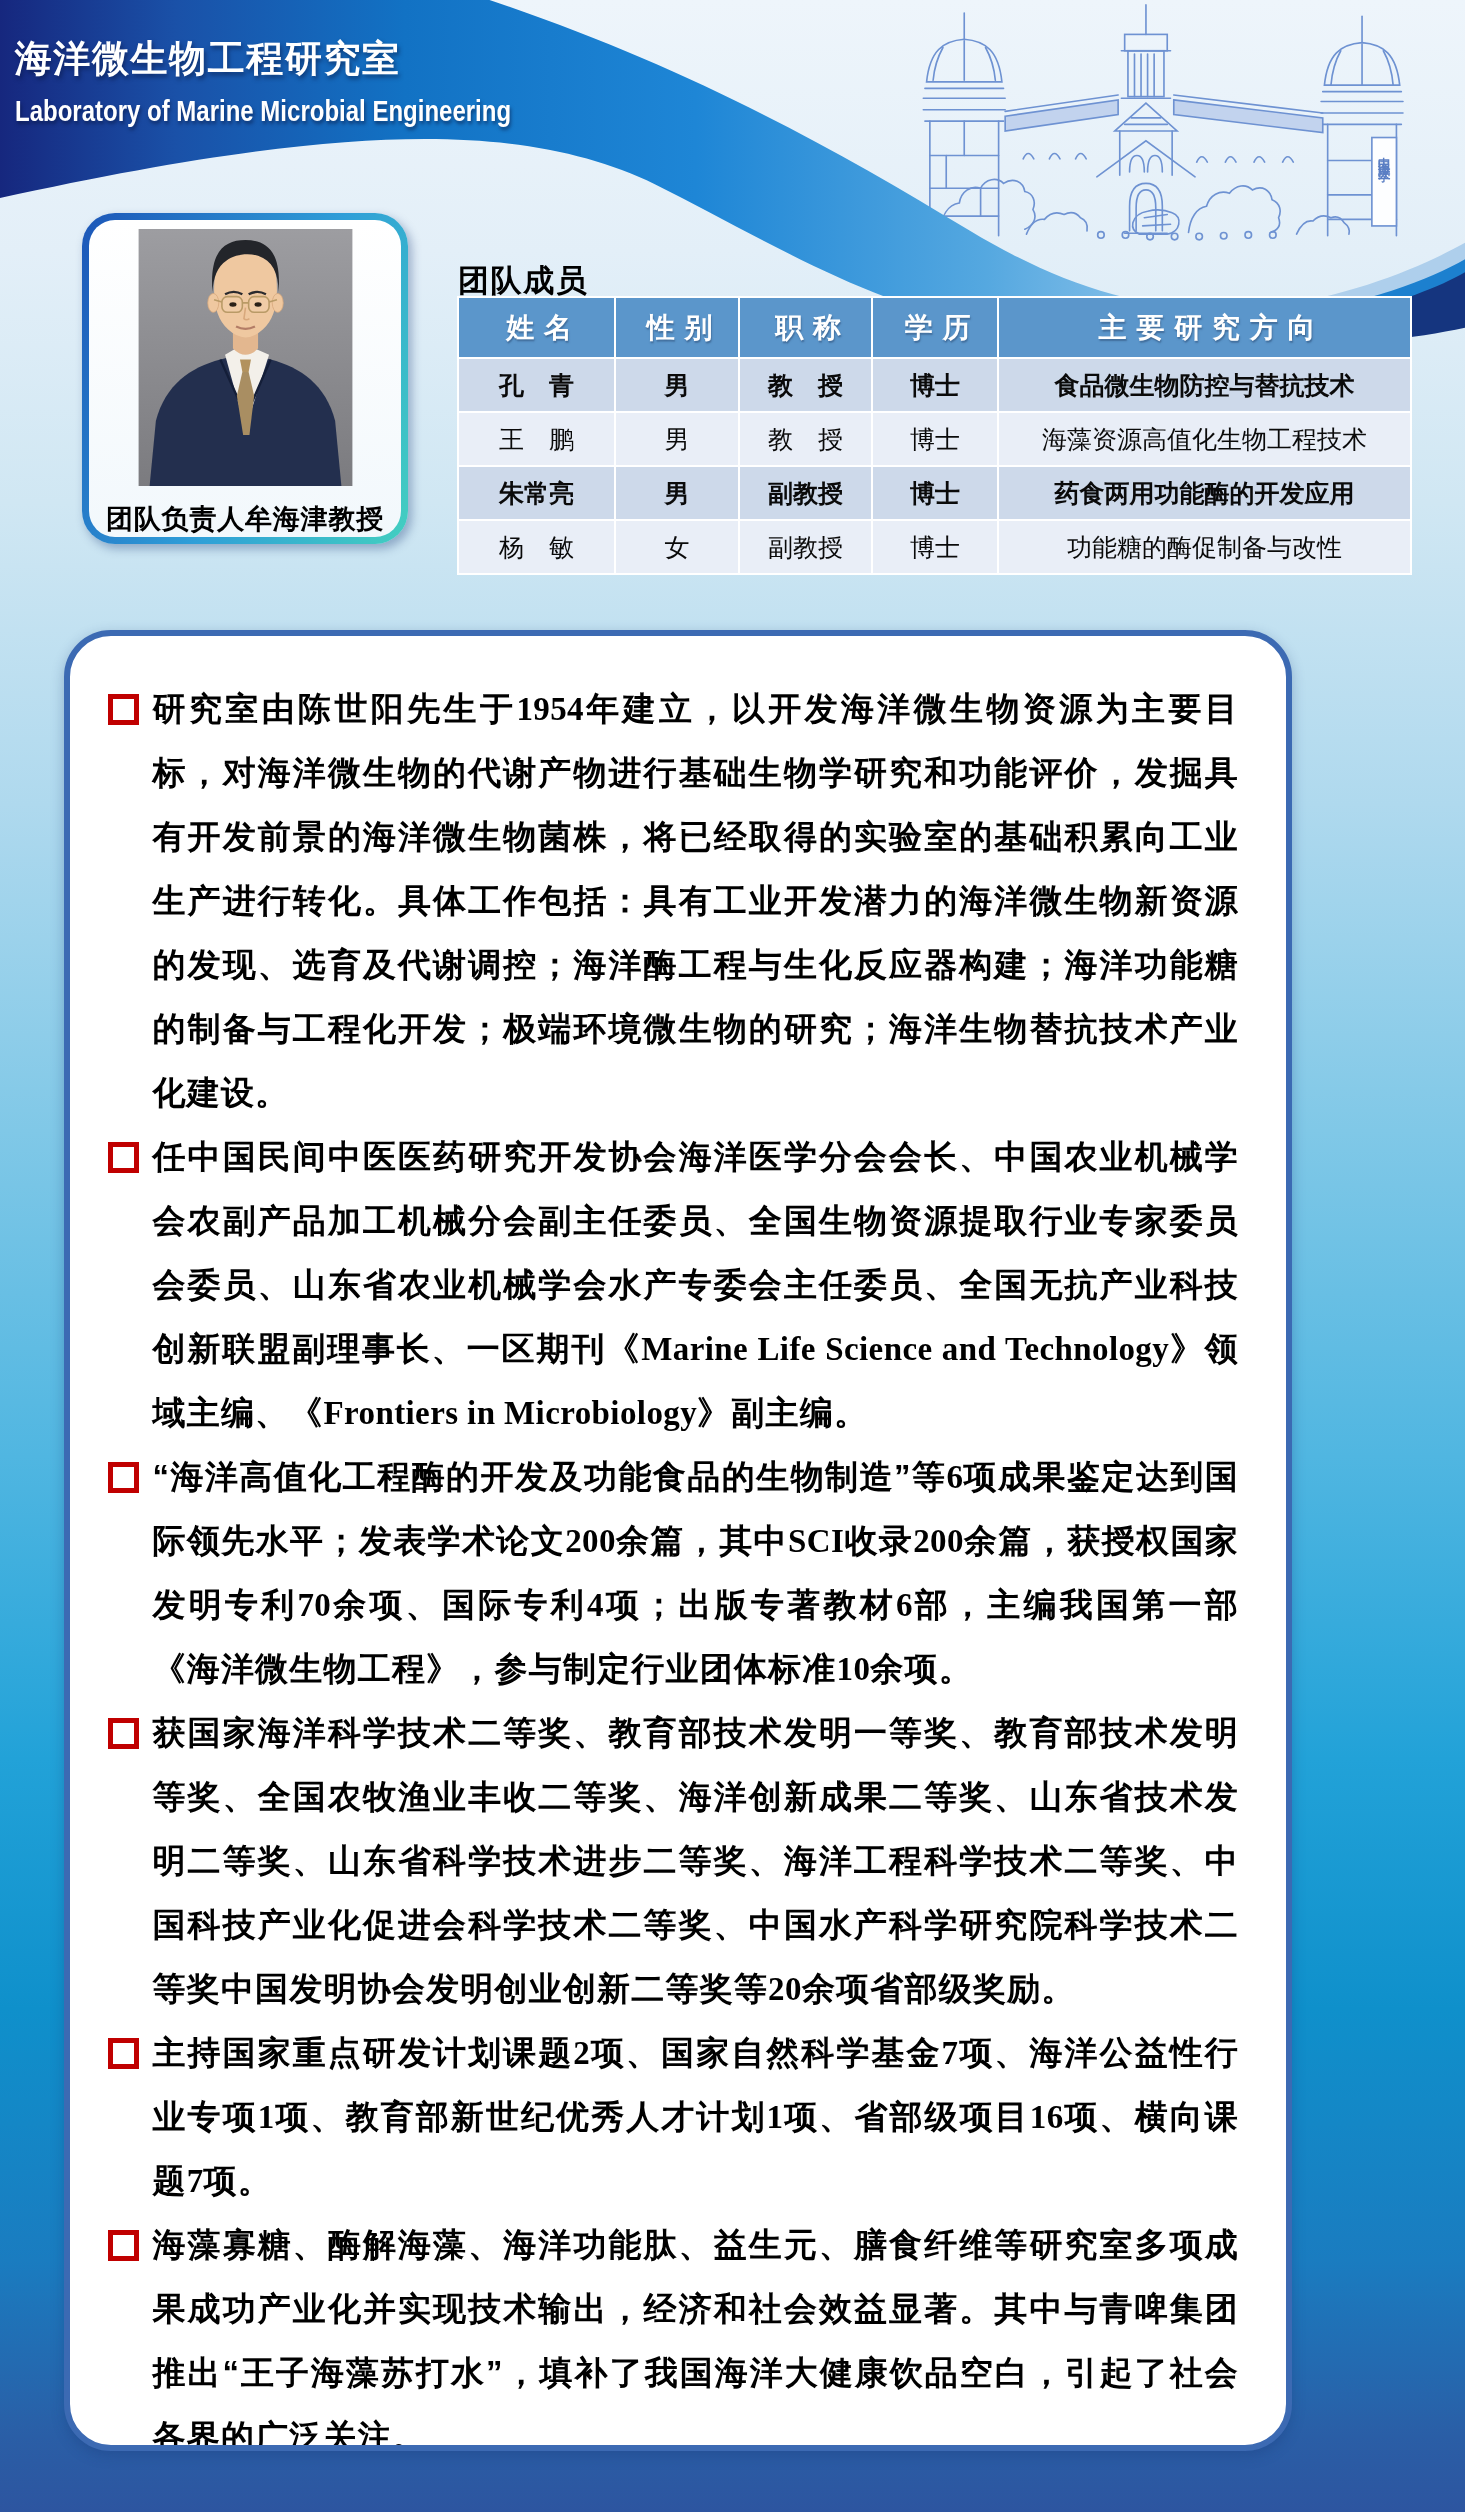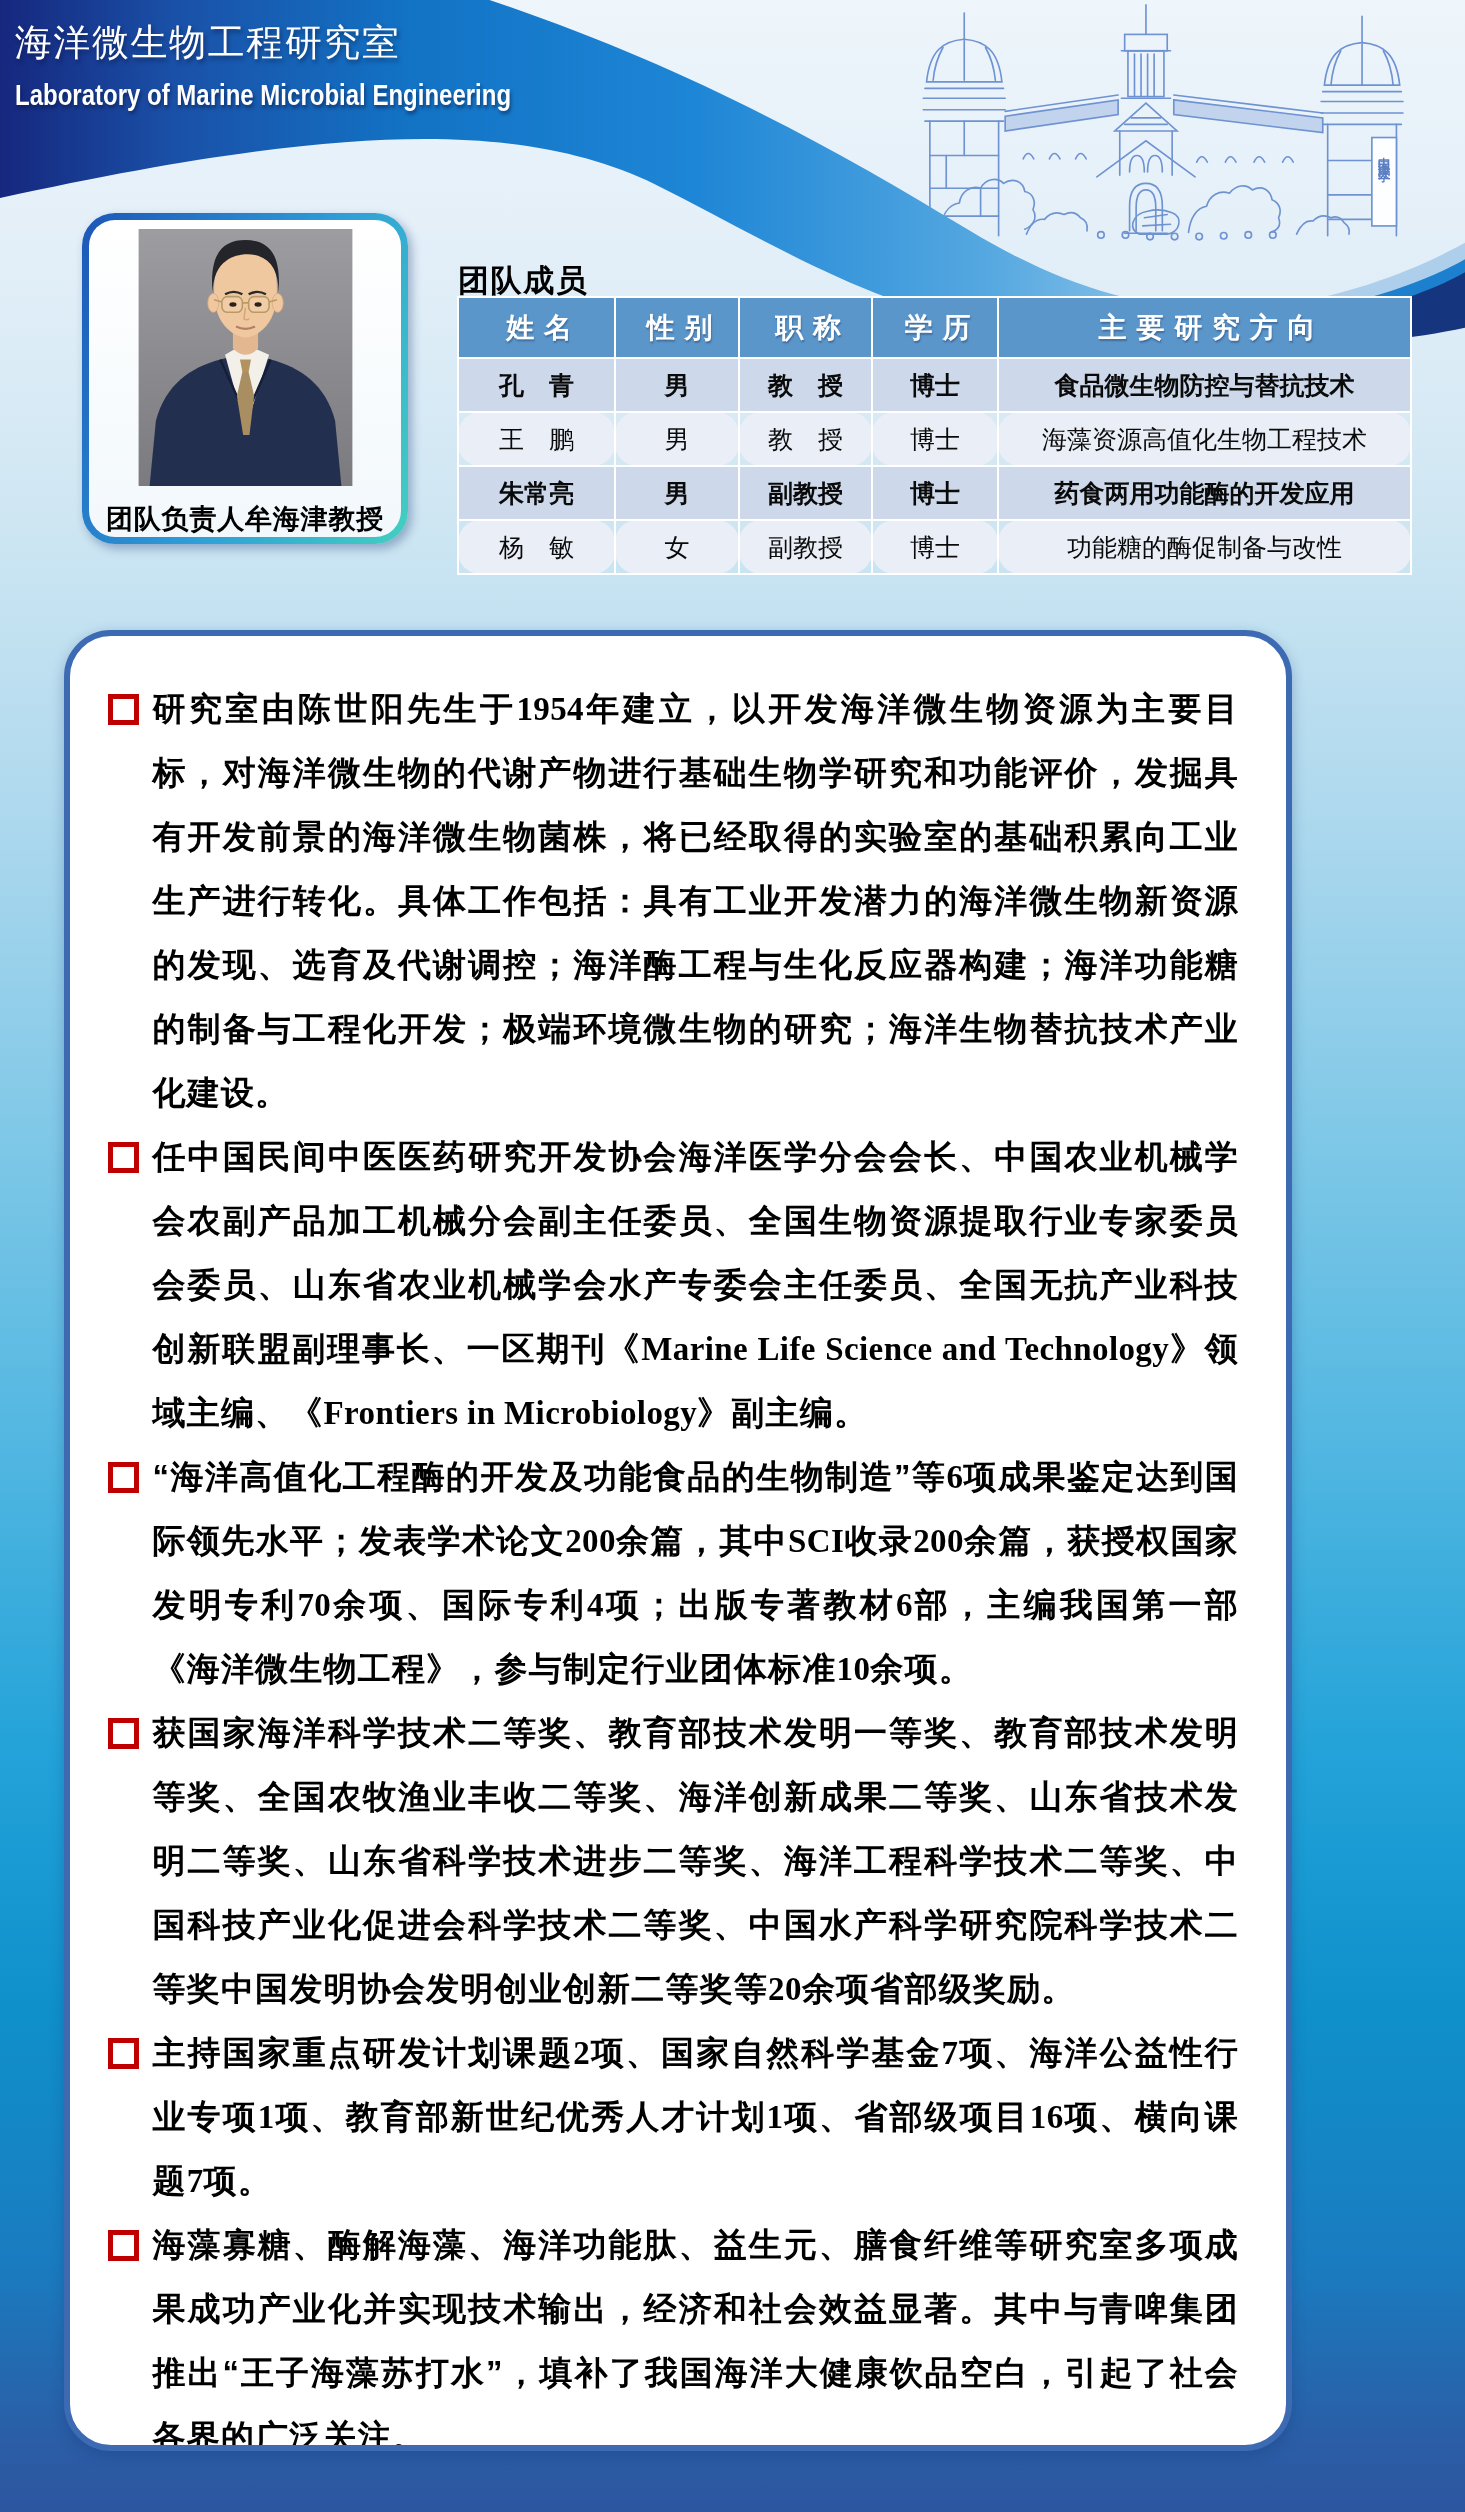--- a/index.html
+++ b/index.html
@@ -4,22 +4,22 @@
 <style>
   html,body{margin:0;padding:0;background:#ccc;}
   .page{
     position:relative;width:1466px;height:2512px;overflow:hidden;
     font-family:"Liberation Sans",sans-serif;
     background:linear-gradient(180deg,#eef5fb 0%,#e3eff8 10%,#d0e7f3 20%,#afd9ee 32%,
       #80c8e7 45%,#50b6e1 58%,#22a2d8 70%,#0f90cb 80%,#1a7cc0 90%,#2a5ea6 97%,#2d55a0 100%);
   }
   .header-svg{position:absolute;top:0;left:0;z-index:1;}
   .titles{position:absolute;top:18px;left:14.7px;color:#fff;z-index:3;}
-  .title-zh{font-size:37px;font-weight:normal;letter-spacing:1.6px;
-    text-shadow:1.6px 2.5px 4.1px rgba(8,20,60,.55);}
+  .title-zh{font-size:37px;font-weight:bold;letter-spacing:1.6px;
+    text-shadow:1.6px 2.5px 4.1px rgba(8,20,60,.55);margin-top:16px;}
   .title-en{font-size:30px;font-weight:bold;margin-top:9.8px;white-space:nowrap;
     transform:scaleX(.8);transform-origin:left center;
     text-shadow:1.6px 2.5px 4.1px rgba(8,20,60,.55);}
 
   .photo-card{position:absolute;left:82px;top:213px;width:326px;height:331px;
     box-sizing:border-box;border-radius:33px;padding:7.4px;z-index:2;
     background:linear-gradient(115deg,#1c56b8 0%,#2f9ed8 55%,#43cfc0 100%);
     box-shadow:3.3px 4.9px 9.8px rgba(30,60,120,.35);}
   .photo-card-inner{width:100%;height:100%;border-radius:26px;box-sizing:border-box;
     background:linear-gradient(180deg,#ffffff 0%,#f2f8fc 100%);
@@ -30,21 +30,21 @@
     color:#000;z-index:2;letter-spacing:1.6px;margin-top:18px;}
 
   .team-table{position:absolute;left:457px;top:296px;width:953px;z-index:2;
     border-collapse:collapse;table-layout:fixed;}
   .team-table th{background:var(--table_header_bg,#5b96cb);color:#fff;font-size:28px;
     font-weight:bold;height:57px;letter-spacing:9.8px;border:2.5px solid #fff;
     text-shadow:0.8px 1.6px 1.6px rgba(40,70,110,.5);padding-left:16px;}
   .team-table td{font-size:25px;height:50px;text-align:center;color:#0a0a0a;
     border:2.5px solid #fff;font-weight:500;}
   .team-table .row-dark td{background:var(--row_dark,#cdd9ea);font-weight:bold;}
-  .team-table .row-light td{background:var(--row_light,#e9eef7);border-radius:22px;}
+  .team-table .row-light td{background:var(--row_light,#e9eef7);}
 
   .main-card{position:absolute;left:64px;top:630px;width:1228px;height:1821px;
     box-sizing:border-box;border:6.5px solid var(--card_border,#3c6ab3);border-radius:47px;
     background:#fff;z-index:2;box-shadow:0 4.9px 13px rgba(20,50,110,.28);overflow:hidden;}
   .highlights{margin:0;padding:41px 47px 0 38px;list-style:none;}
   .highlight-item{display:flex;align-items:flex-start;}
   .bullet-marker{flex:0 0 auto;width:20.5px;height:20.5px;box-sizing:content-box;
     border:5.7px solid var(--marker_red,#c00000);margin:17px 14px 0 0;background:#fff;}
   .bullet-text{font-size:33px;line-height:64px;font-weight:bold;color:#000;
     text-align:justify;word-break:break-all;width:1188px;letter-spacing:1.2px;margin:0;}

